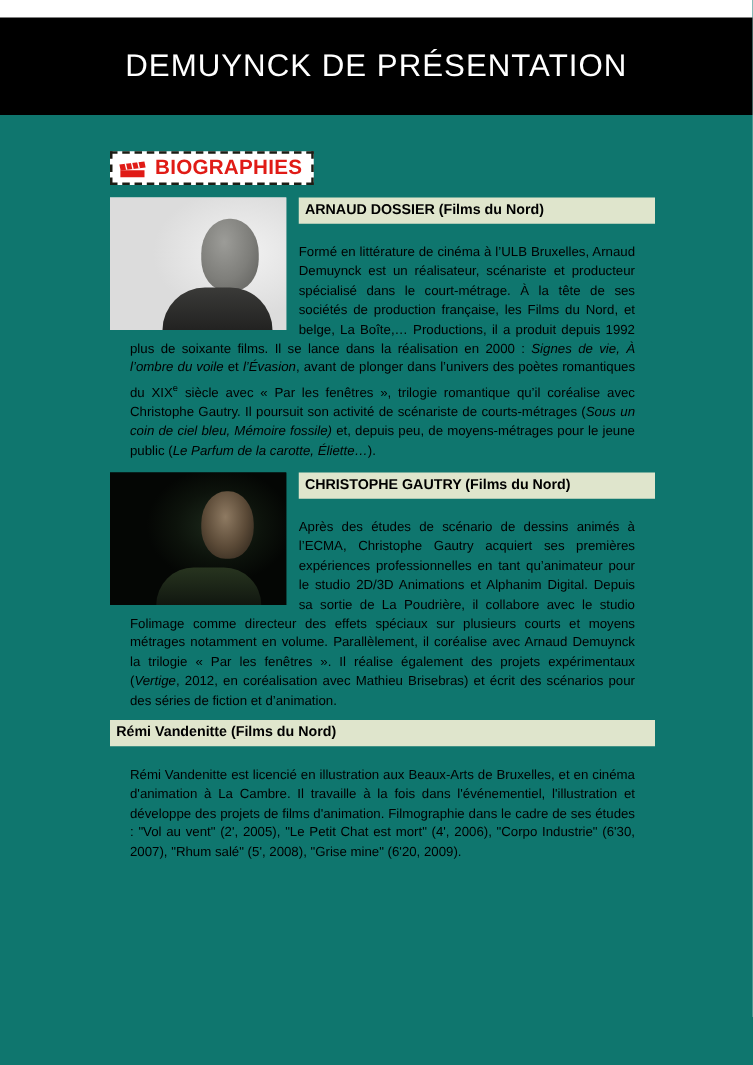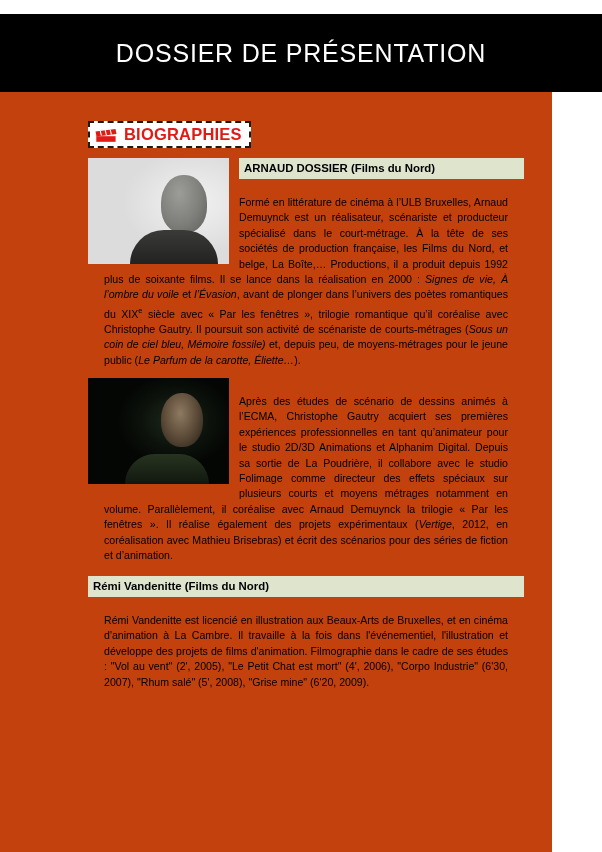--- a/index.html
+++ b/index.html
@@ -35,23 +35,23 @@
     font-weight: 400;
     font-family: "Liberation Sans", sans-serif;
     white-space: nowrap;
   }
 
   
   .page {
     position: absolute;
     left: 0;
     top: 92px;
-    width: 552px;
+    width: 602px;
     height: 760px;
-    background: #c2410c;
+    background: #0f766e;
   }
 
   
   .bio-badge {
     position: absolute;
     left: 88px;
     top: 29px;
     border: 2px dashed #1c1c14;
     padding: 3px 7px 3px 5px;
     display: flex;
@@ -166,21 +166,21 @@
     color: #000000;
   }
   .bio-text i { font-style: italic; }
   sup { font-size: 7.5px; vertical-align: super; }
   .clearfix::after { content: ""; display: block; clear: both; }
 </style>
 </head>
 <body>
 
 <div class="header-band">
-  <div class="header-title">DOSSIER DE PRÉSENTATION</div>
+  <div class="header-title">DEMUYNCK DE PRÉSENTATION</div>
 </div>
 
 <div class="page">
 
   <div class="bio-badge">
     <span class="clapper-icon">
       <svg viewBox="0 0 22 17" width="22" height="17" aria-hidden="true">
         <g fill="#e01b16">
           <path d="M0.5 5.5 L20.5 3.1 L21.5 8.0 L1.5 10.4 Z"></path>
           <rect x="1.3" y="10.2" width="19.3" height="5.6"></rect>
@@ -202,20 +202,21 @@
     </div>
     <div class="bio-heading">ARNAUD DOSSIER  (Films du Nord)</div>
     <p class="bio-text">Formé en littérature de cinéma à l’ULB Bruxelles, Arnaud Demuynck est un réalisateur, scénariste et producteur spécialisé dans le court-métrage. À la tête de ses sociétés de production française, les Films du Nord, et belge, La Boîte,… Productions, il a produit depuis 1992 plus de soixante films. Il se lance dans la réalisation en 2000 : <i>Signes de vie, À l’ombre du voile</i> et <i>l’Évasion</i>, avant de plonger dans l’univers des poètes romantiques du XIX<sup>e</sup> siècle avec « Par les fenêtres », trilogie romantique qu’il coréalise avec Christophe Gautry. Il poursuit son activité de scénariste de courts-métrages (<i>Sous un coin de ciel bleu, Mémoire fossile)</i> et, depuis peu, de moyens-métrages pour le jeune public (<i>Le Parfum de la carotte, Éliette…</i>).</p>
   </div>
 
   <div class="bio clearfix" id="bio-1">
     <div class="portrait photo-b">
       <span class="head"></span>
       <span class="shoulders"></span>
     </div>
+    <div class="bio-heading">CHRISTOPHE GAUTRY  (Films du Nord)</div>
     <p class="bio-text">Après des études de scénario de dessins animés à l’ECMA, Christophe Gautry acquiert ses premières expériences professionnelles en tant qu’animateur pour le studio 2D/3D Animations et Alphanim Digital. Depuis sa sortie de La Poudrière, il collabore avec le studio Folimage comme directeur des effets spéciaux sur plusieurs courts et moyens métrages notamment en volume. Parallèlement, il coréalise avec Arnaud Demuynck la trilogie « Par les fenêtres ». Il réalise également des projets expérimentaux (<i>Vertige</i>, 2012, en coréalisation avec Mathieu Brisebras) et écrit des scénarios pour des séries de fiction et d’animation.</p>
   </div>
 
   <div class="bio" id="bio-2">
     <div class="bio-heading full">Rémi Vandenitte  (Films du Nord)</div>
     <p class="bio-text">Rémi Vandenitte est licencié en illustration aux Beaux-Arts de Bruxelles, et en cinéma d'animation à La Cambre. Il travaille à la fois dans l'événementiel, l'illustration et développe des projets de films d'animation. Filmographie dans le cadre de ses études : "Vol au vent" (2', 2005), "Le Petit Chat est mort" (4', 2006), "Corpo Industrie" (6'30, 2007), "Rhum salé" (5', 2008), "Grise mine" (6'20, 2009).</p>
   </div>
 
 </div>
 

